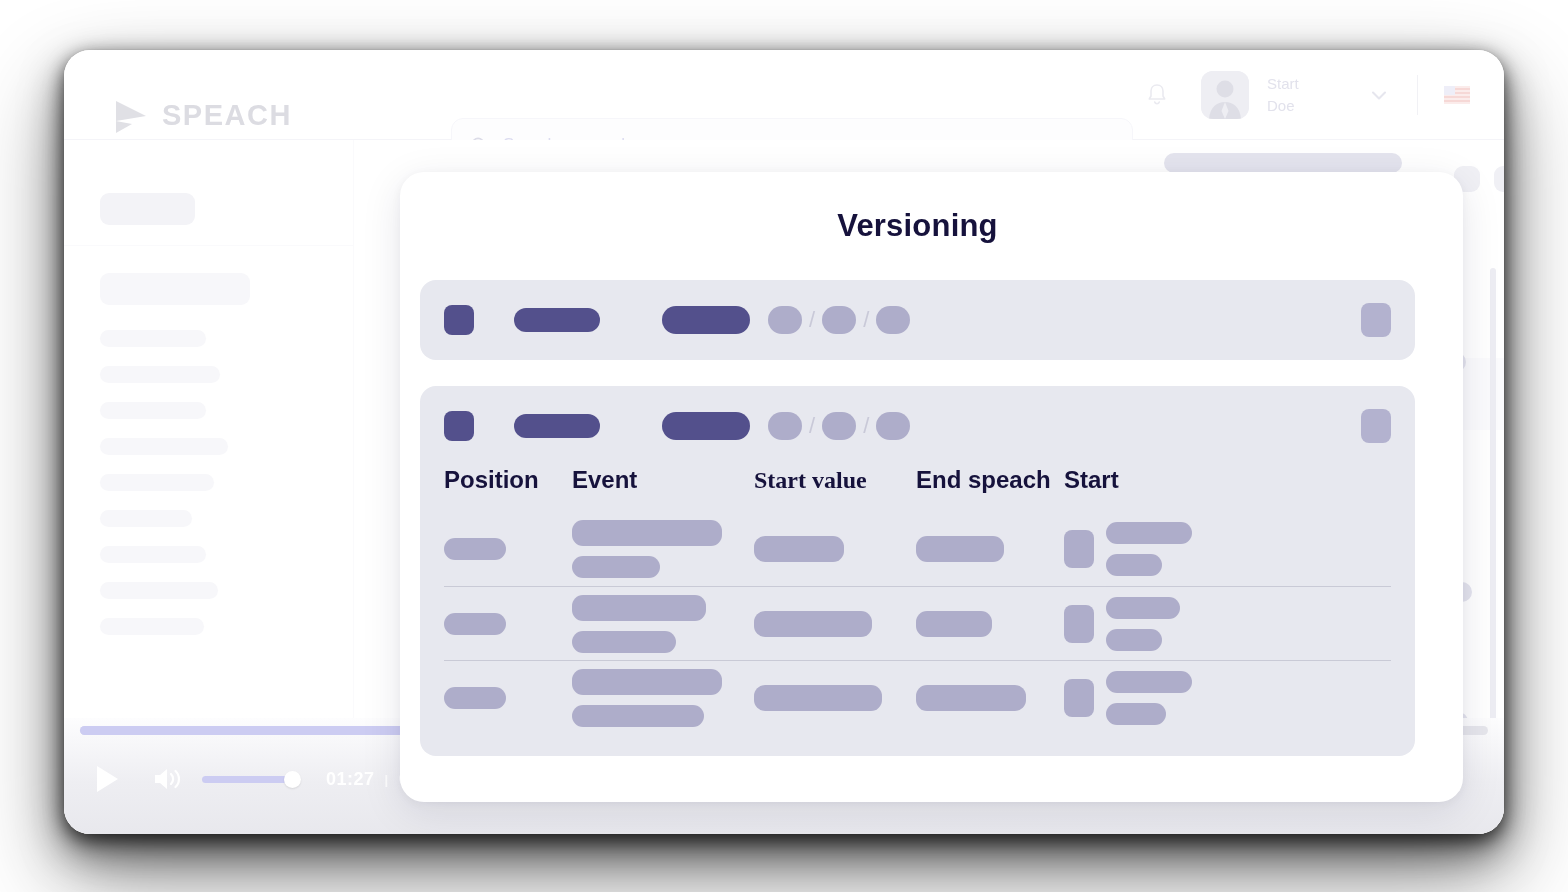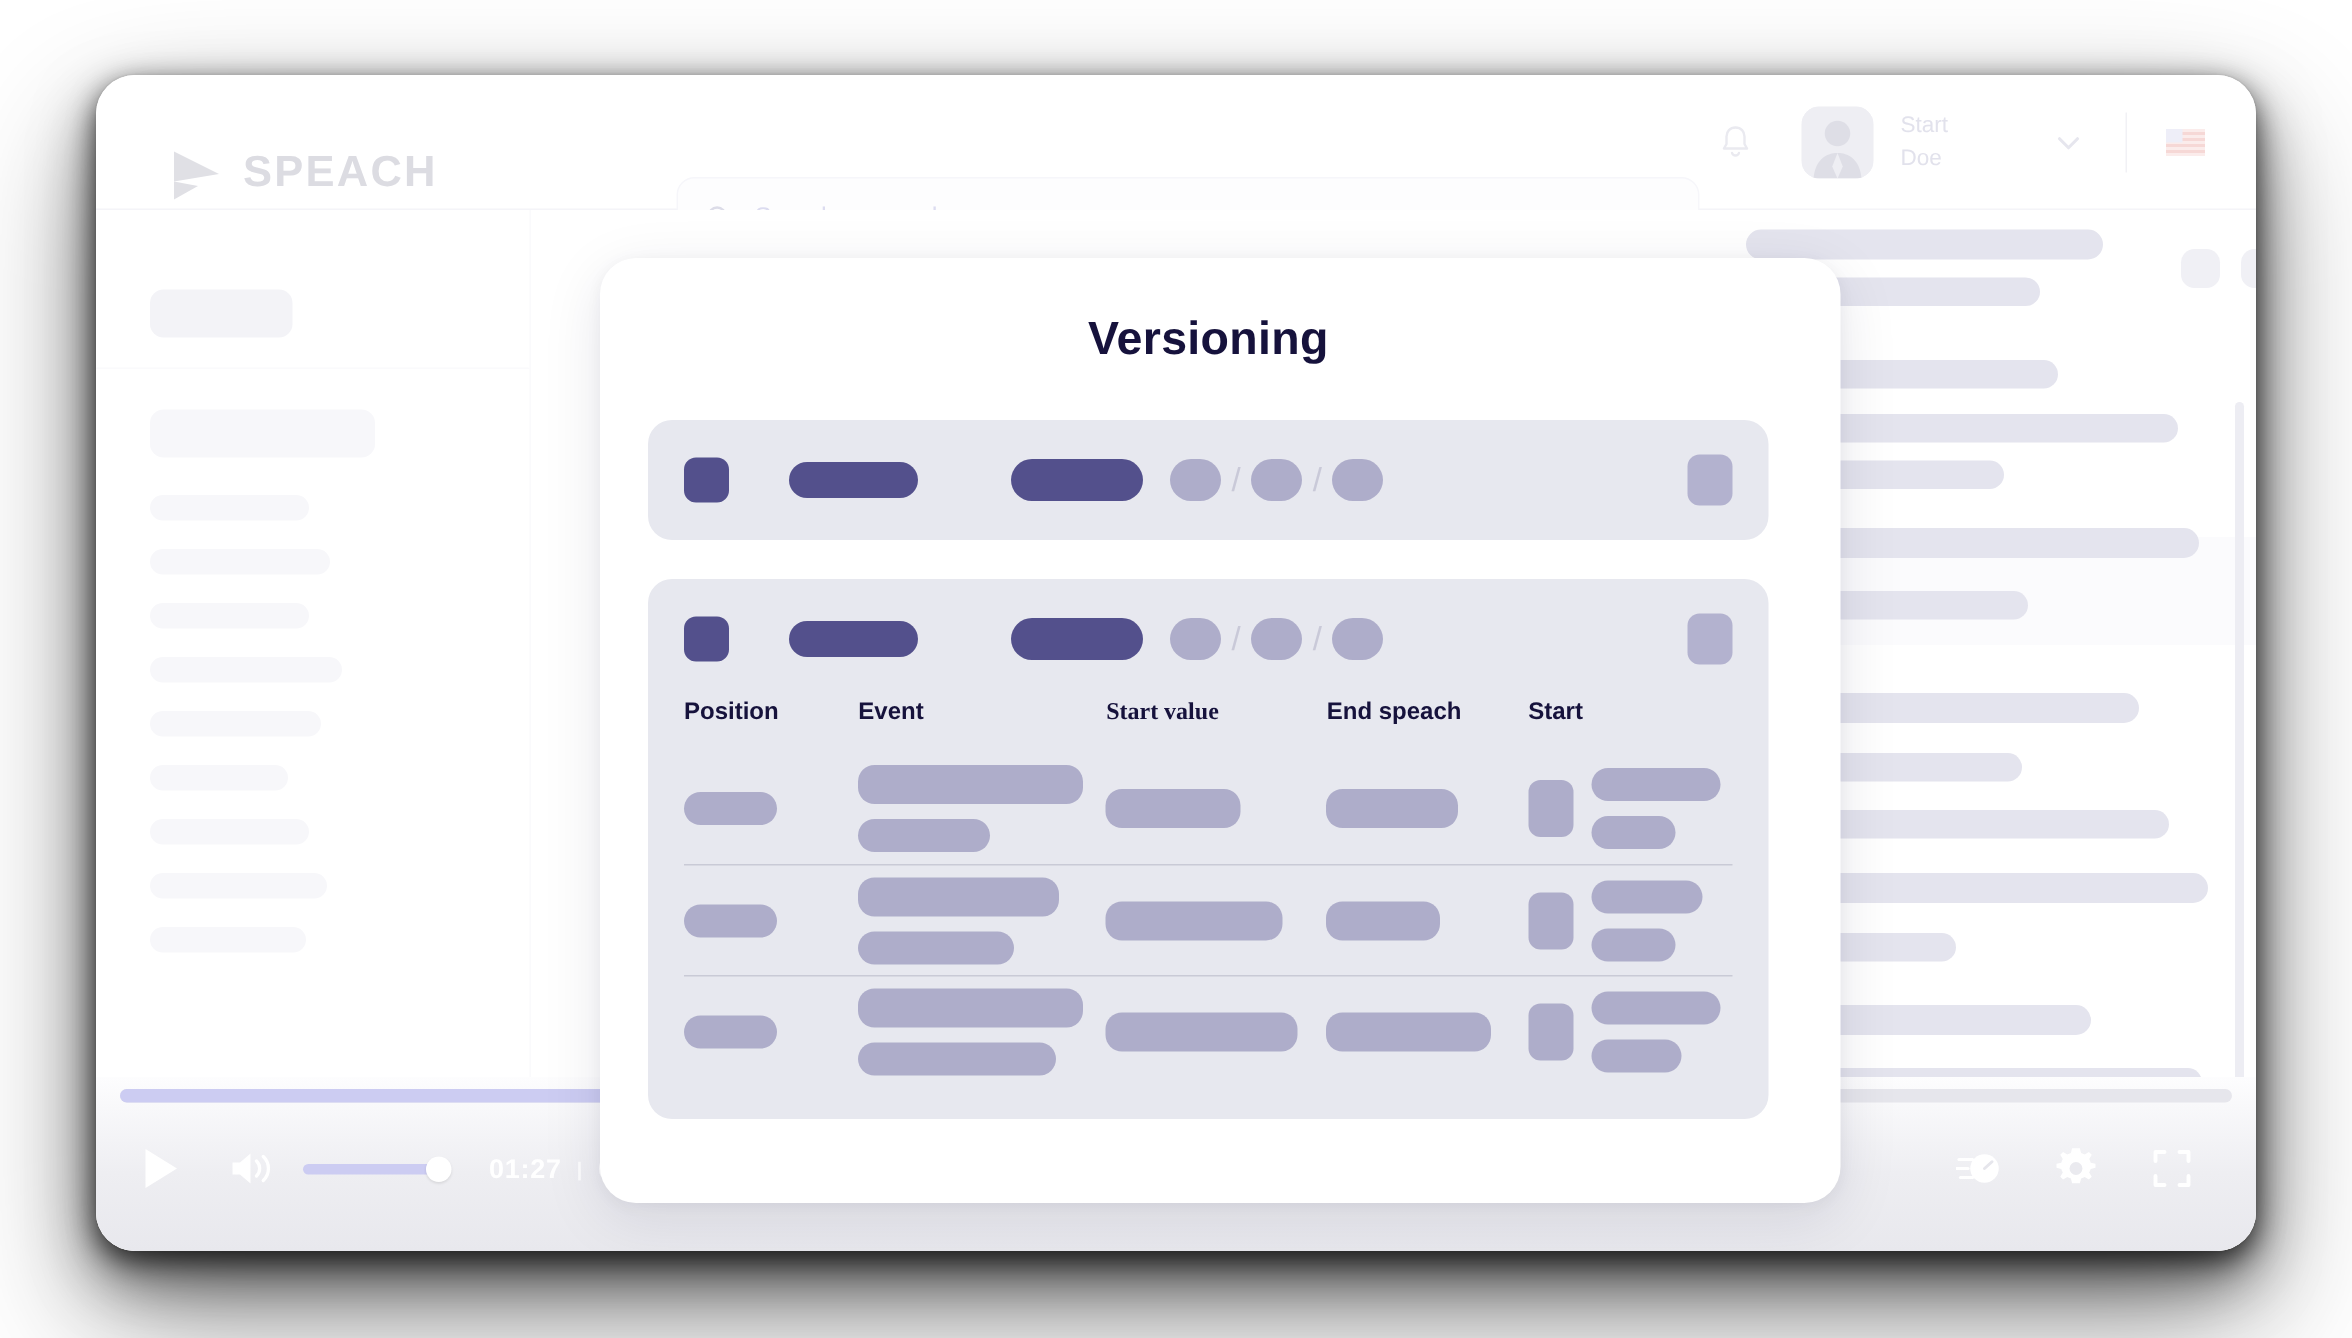--- a/index.html
+++ b/index.html
@@ -246,27 +246,27 @@
     align-items: center;
     gap: 36px;
   }
   .ctrl-right svg { display:block; }
 
   
   .modal {
     position: absolute;
     left: 336px;
     top: 122px;
-    width: 827px;
+    width: 1063px;
     height: 630px;
     background: #ffffff;
     border-radius: 24px;
     box-shadow: 0 10px 40px rgba(20,18,60,0.10), 0 2px 10px rgba(20,18,60,0.05);
     z-index: 30;
-    padding: 36px 48px 0 32px;
+    padding: 36px 48px 0 20px;
   }
   .modal-title {
     text-align: center;
     font-size: 31px;
     font-weight: 700;
     color: #16123c;
     letter-spacing: 0.2px;
     margin-bottom: 36px;
   }
 
@@ -301,21 +301,21 @@
   .hd-pill2 { width: 88px; height: 28px; border-radius: 14px; margin-left: 62px; }
   .ov { width: 34px; height: 28px; border-radius: 14px; }
   .slash { color: #c9c9d8; font-size: 22px; font-weight: 500; margin: 0 7px; }
   .hd-right { width: 30px; height: 34px; border-radius: 8px; margin-left: auto; }
 
   
   .thead {
     display: flex;
     align-items: center;
     margin: 4px 0 18px 0;
-    font-size: 16px;
+    font-size: 24px;
     font-weight: 700;
     color: #16123c;
   }
   .col-pos { width: 128px; }
   .col-evt { width: 182px; }
   .col-sv  { width: 162px; font-family: Liberation Serif, serif; }
   .col-ev  { width: 148px; }
   .col-au  { width: 150px; }
 
   .trow {

